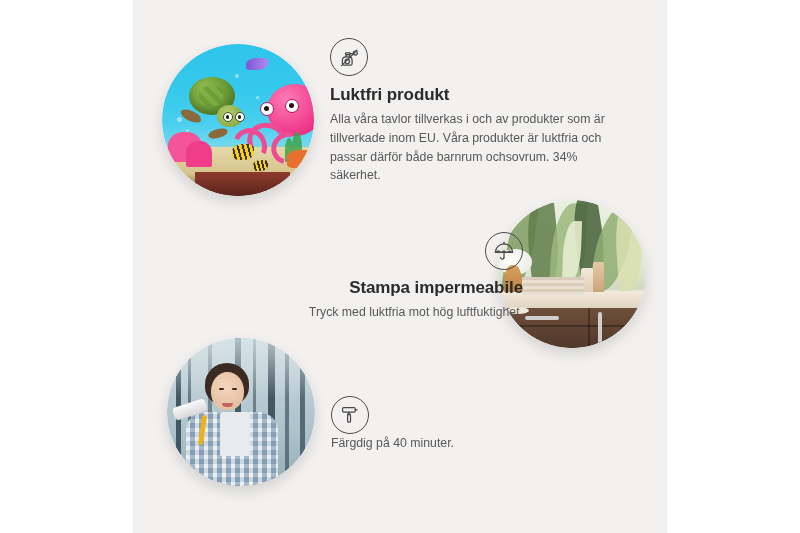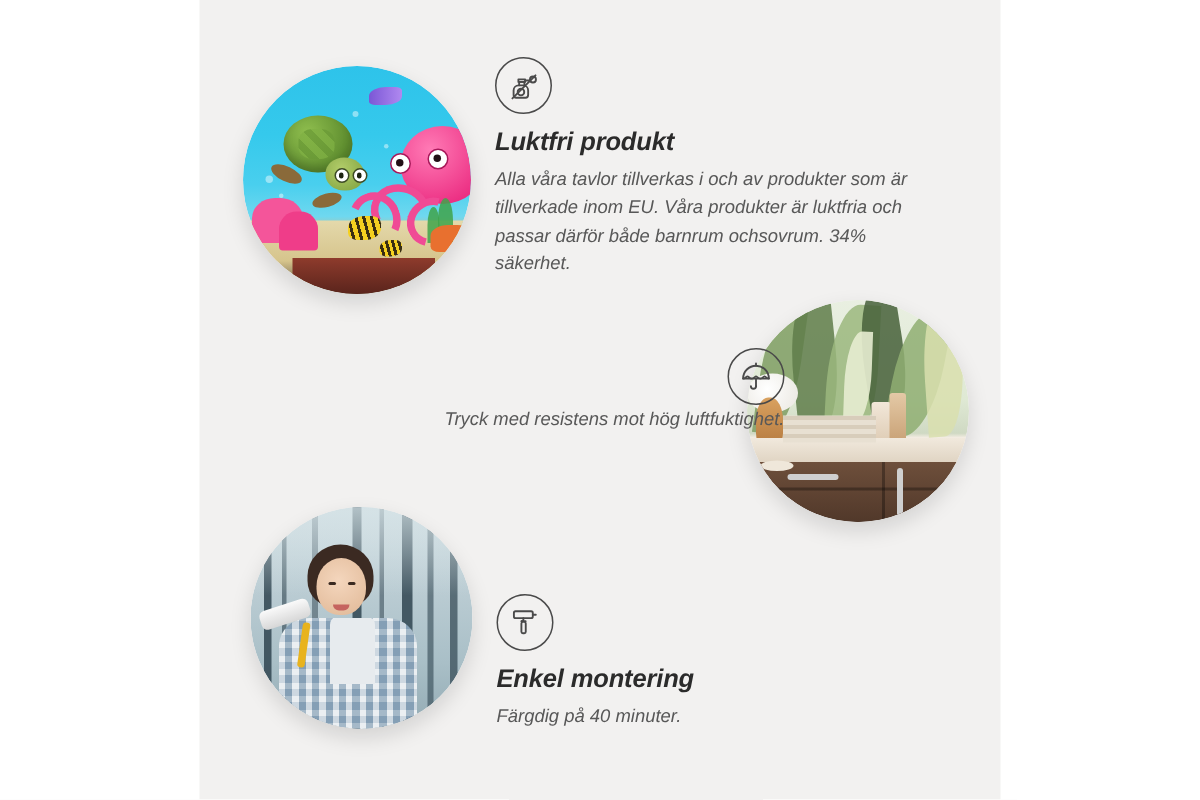--- a/index.html
+++ b/index.html
@@ -25,21 +25,20 @@
 
   
   .panel {
     position: absolute;
     left: 133px;
     top: 0;
     width: 534px;
     height: 533px;
     background: #f2f1f0;
     overflow: hidden;
-    font-style: italic;
   }
 
   
   .photo {
     position: absolute;
     border-radius: 50%;
     overflow: hidden;
     box-shadow: 0 6px 14px rgba(0,0,0,0.13);
   }
   .photo > .inner {
@@ -381,37 +380,37 @@
             <path d="M3.4 13.4c1.4 0 2.2-1.5 2.9-1.5s1.5 1.5 2.9 1.5 2.2-1.5 2.8-1.5 1.5 1.5 2.9 1.5 2.2-1.5 2.8-1.5 1.5 1.5 2.9 1.5"></path>
 
             <path d="M12 13.4v5.1"></path>
 
             <path d="M12 18.5a1.7 1.7 0 0 1-3.4 0"></path>
 
             <path d="M12 4.8V3.3"></path>
           </svg>
         </div>
       </div>
-      <p class="feature-desc">Tryck med resistens mot hög luftfuktighet.</p>
+      <h3 class="feature-title">Stampa impermeabile</h3>
+      <p class="feature-desc">Tryck med luktfria mot hög luftfuktighet.</p>
     </div>
 
     <div class="feature" id="feature-assembly">
       <div class="icon-wrap">
         <div class="icon-circle">
           <svg width="24" height="24" viewBox="0 0 24 24" fill="none" stroke="#4a4a4a" stroke-width="1.25" stroke-linecap="round" stroke-linejoin="round">
 
             <rect x="4.6" y="4.5" width="12.6" height="4.6" rx="1.1"></rect>
 
             <path d="M17.2 6.8h2.0"></path>
 
             <path d="M10.9 9.1v2.0h-1.2"></path>
             <path d="M9.7 11.1h2.7"></path>
 
             <rect x="9.6" y="11.6" width="2.9" height="7.6" rx="1.0"></rect>
           </svg>
         </div>
       </div>
-      <h3 class="feature-title">Enkel montering</h3>
       <p class="feature-desc">Färgdig på 40 minuter.</p>
     </div>
 
   </div>
 </div>
 
 </body></html>

